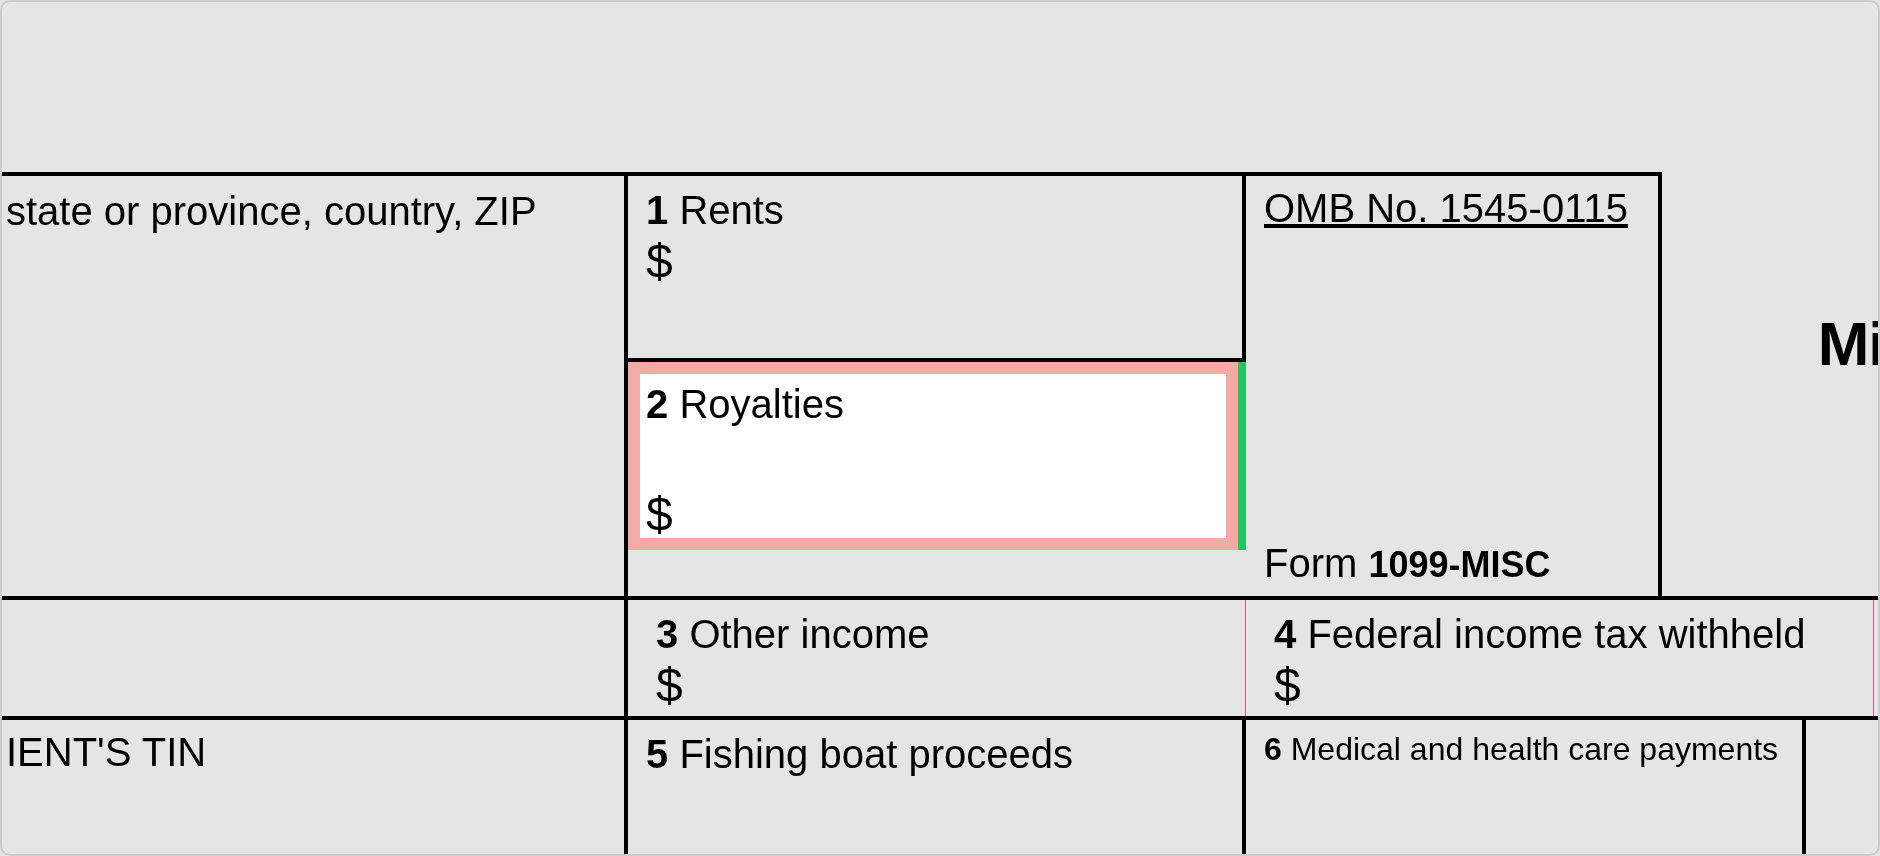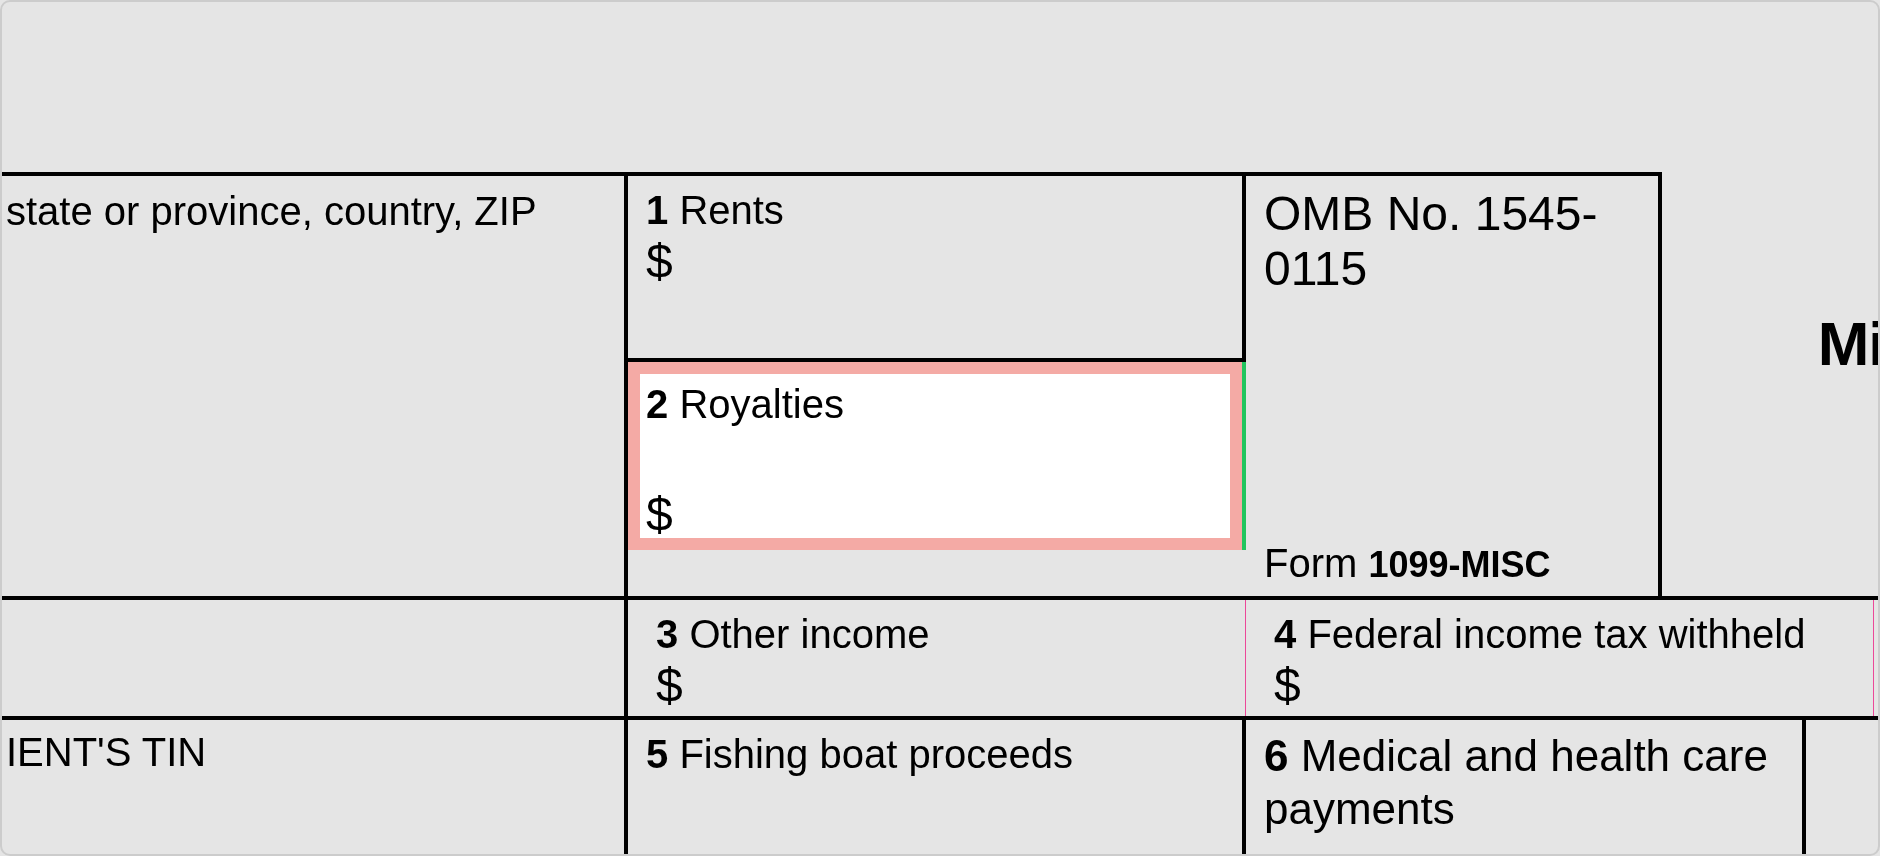--- a/index.html
+++ b/index.html
@@ -63,21 +63,21 @@
       border-right: 4px solid #000;
       border-bottom: 4px solid #000;
       padding: 10px 18px;
       display: flex;
       flex-direction: column;
     }
     
     .box2 {
       width: 618px;
       height: 188px;
-      border-right: 4px solid #22c55e;
+      border-right: 8px solid #22c55e;
       padding: 18px 18px 8px 18px;
       display: flex;
       flex-direction: column;
       justify-content: flex-start;
       position: relative;
     }
     
     .box2-highlight {
       position: absolute;
       top: 0px;
@@ -124,21 +124,22 @@
     .box-num {
       font-weight: bold;
     }
     
     .dollar {
       font-size: 48px;
       font-family: Helvetica, Arial, sans-serif;
     }
     
     .omb-text {
-      font-size: 48px;
+      font-size: 40px;
+      text-decoration: underline;
     }
     
     .form-num-label {
       font-size: 40px;
     }
     
     .form-num {
       font-weight: bold;
       font-size: 36px;
     }
@@ -193,21 +194,21 @@
     
     .box5 {
       width: 618px;
     }
     
     .box6 {
       width: 560px;
     }
     
     .box6 .box-label {
-      font-size: 44px;
+      font-size: 32px;
     }
     
     .mis-text {
       position: absolute;
       right: -40px;
       top: 290px;
       font-size: 62px;
       font-weight: bold;
       letter-spacing: -1px;
     }

